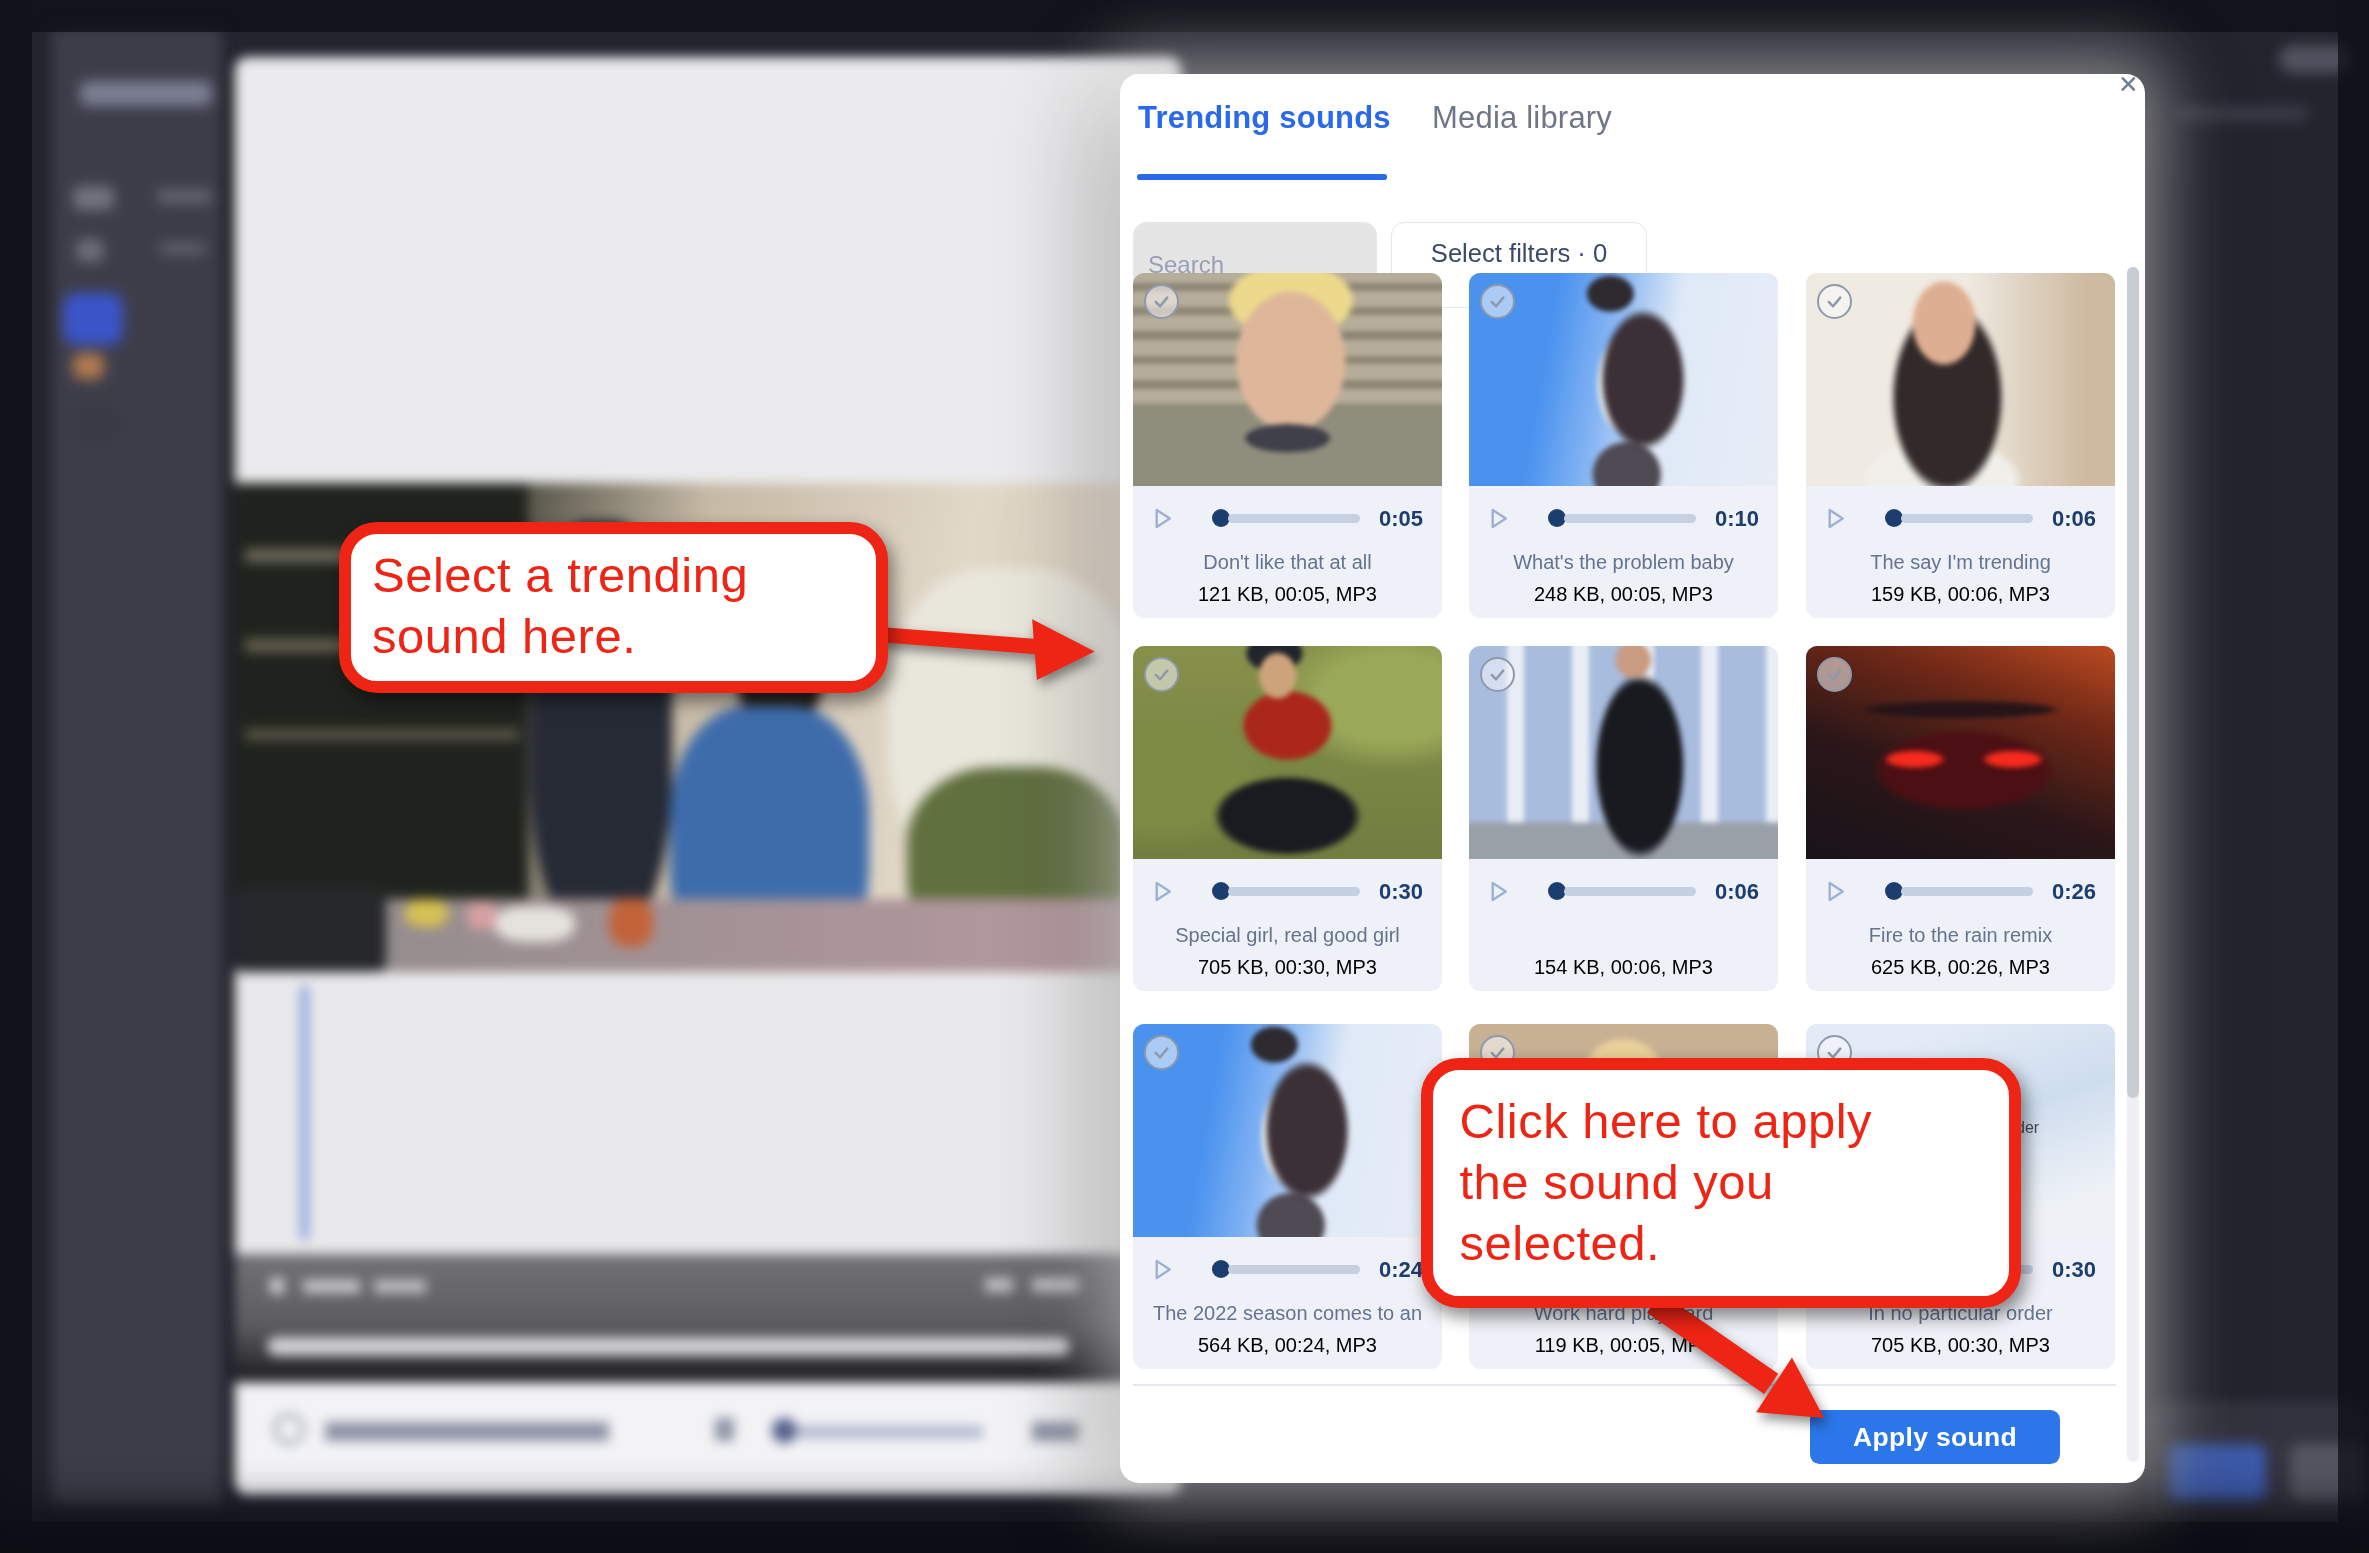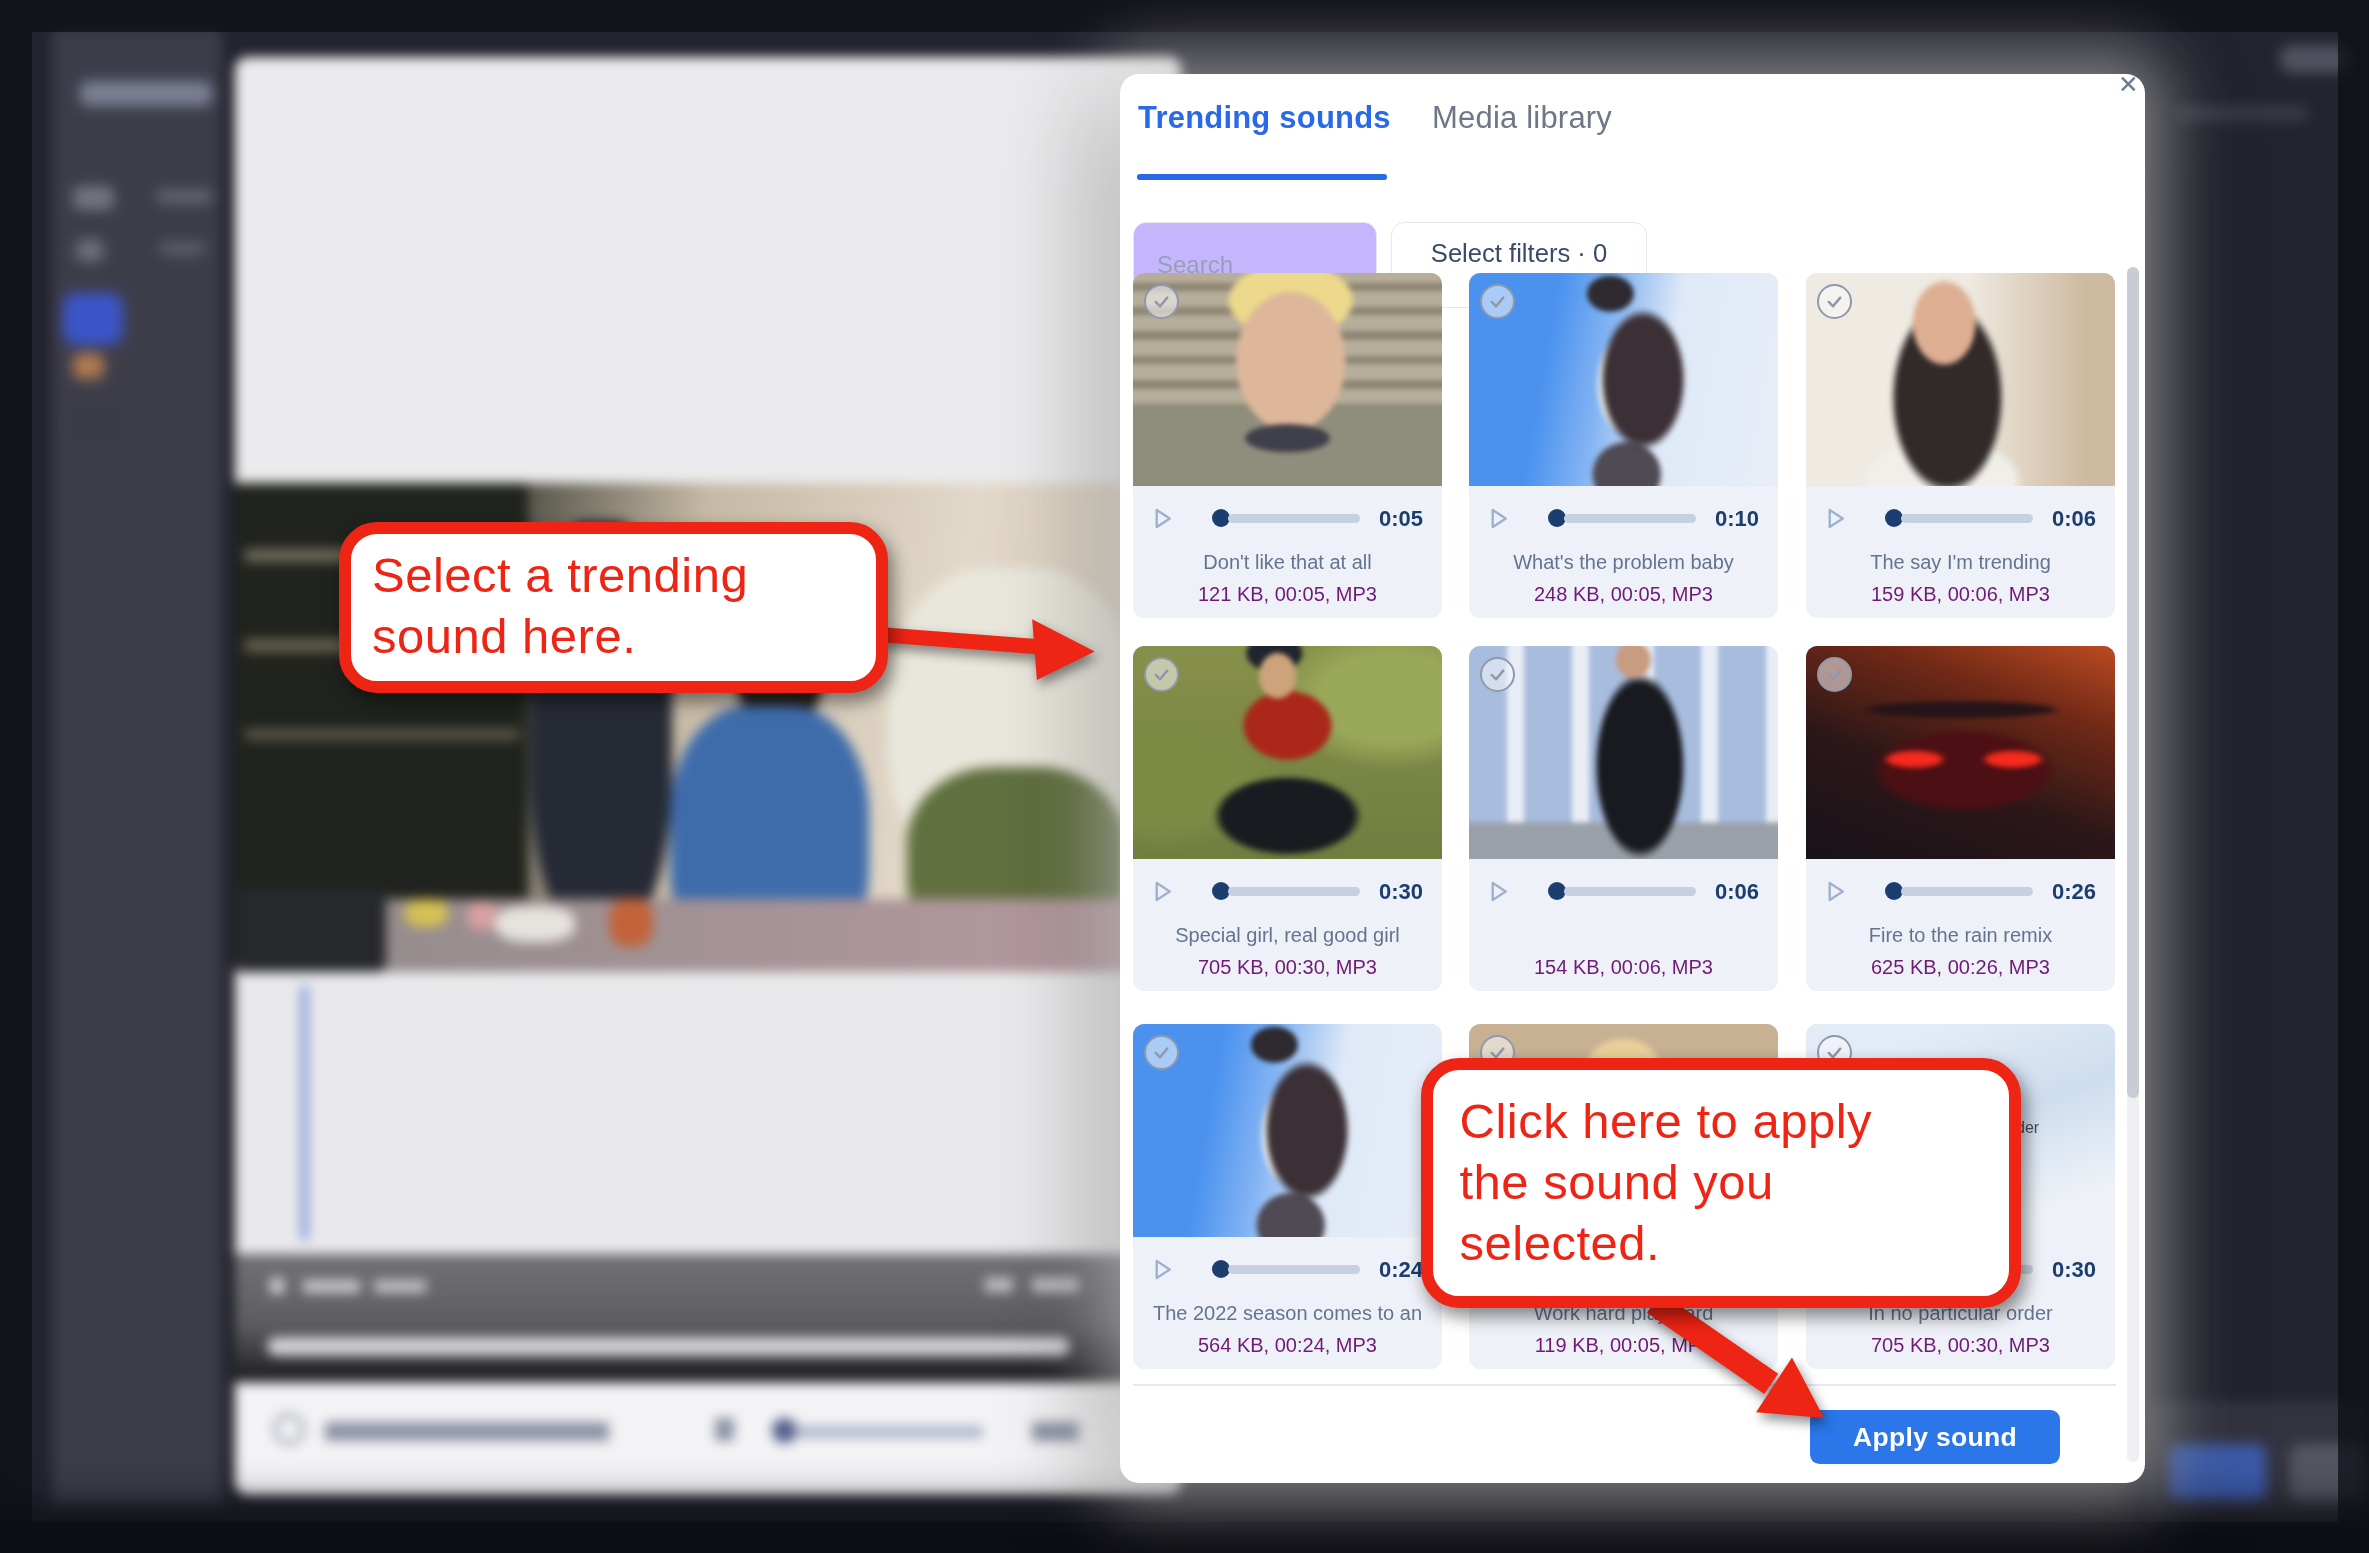--- a/index.html
+++ b/index.html
@@ -26,21 +26,21 @@
   .playerbar{top:1197px;height:128px;background:linear-gradient(#727276,#5c5c61 55%,#2a2a2f 90%,#151519);}
   .soundrow{top:1330px;height:109px;background:#f3f3f5;}
 
   
   #panel{left:1120px;top:74px;width:1025px;height:1409px;background:#fff;border-radius:19px;z-index:10;
     box-shadow:0 0 66px 21px rgba(255,255,255,.45), 0 28px 104px 9.5px rgba(0,0,0,.45);}
   .tab{z-index:12;font-size:31px;letter-spacing:0.2px;cursor:pointer;}
   .tab.active{color:#2a6ae9;font-weight:700;}
   .tab.idle{color:#6e7687;font-weight:500;}
   .tabline{z-index:12;background:#2a6ae9;border-radius:2.8px;height:5.7px;}
-  .searchbox{z-index:12;border:1.9px solid #e4e7ee;border-radius:13.2px;background:#c4b5fd;font-size:24px;color:#3b4a68;padding-left:23px;outline:none;}
+  .searchbox{z-index:12;border:1.9px solid #e4e7ee;border-radius:13.2px;background:#e5e5e5;font-size:24px;color:#3b4a68;padding-left:14px;outline:none;}
   .searchbox::placeholder{color:#98a0b4;}
   .filters{z-index:12;border:1.9px solid #e4e7ee;border-radius:13.2px;background:#fff;display:flex;align-items:center;justify-content:center;gap:13.2px;cursor:pointer;}
   .filters span{font-size:25.6px;color:#3b4a68;font-weight:500;}
   .chev{width:0;height:0;border-left:8.5px solid transparent;border-right:8.5px solid transparent;border-top:10.4px solid #3b4a68;}
   .close-x{z-index:12;font-size:24.6px;color:#6b7c94;cursor:pointer;}
   .divider{z-index:12;background:#e6e9ef;}
   .applybtn{z-index:12;background:#2b76e8;border-radius:9.5px;border:none;color:#fff;font-size:26.5px;font-weight:700;
     display:flex;align-items:center;justify-content:center;cursor:pointer;letter-spacing:0.3px;}
   .sbtrack{z-index:11;background:#eef0f4;border-radius:6.6px;}
   .sbthumb{z-index:12;background:#c8ccd4;border-radius:6.6px;}
@@ -51,21 +51,21 @@
   .thumb{position:absolute;inset:0;filter:blur(2.4px) saturate(1.05);transform:scale(1.06);}
   .check{position:absolute;left:11.4px;top:11.4px;width:35px;height:35px;border-radius:50%;
     background:rgba(250,250,252,.55);border:2.8px solid #8f99ab;display:flex;align-items:center;justify-content:center;}
   .check svg{width:23px;height:23px;}
   .playrow{position:absolute;left:0;top:231px;width:309px;height:28px;}
   .play{position:absolute;left:21px;top:2.8px;width:18px;height:23px;cursor:pointer;}
   .dot{position:absolute;left:79px;top:4.7px;width:18px;height:18px;border-radius:50%;background:#1c3e6e;cursor:pointer;}
   .track{position:absolute;left:95px;top:9.5px;width:132px;height:9.5px;border-radius:4.7px;background:#c5d0e1;cursor:pointer;}
   .dur{position:absolute;right:19px;top:1.9px;font-size:22px;font-weight:700;color:#1c3e6e;}
   .title{position:absolute;left:0;top:278px;width:309px;text-align:center;font-size:20px;font-weight:500;color:#64748f;white-space:nowrap;overflow:hidden;}
-  .meta{position:absolute;left:0;top:310px;width:309px;text-align:center;font-size:20px;color:#701a75;}
+  .meta{position:absolute;left:0;top:310px;width:309px;text-align:center;font-size:20px;color:#000000;}
   .frag{position:absolute;left:210px;top:95px;font-size:16px;color:#4a4a55;z-index:13;}
 
   
   .t1{background-image:
     radial-gradient(57px 19px at 50% 76%,#40404a 68%,transparent 72%),
     radial-gradient(83px 106px at 51% 42%,#dcb79c 60%,transparent 64%),
     radial-gradient(99px 59px at 51% 15%,#ecd98f 56%,transparent 62%),
     linear-gradient(180deg,transparent 60%,#8f8d7c 63%),
     repeating-linear-gradient(180deg,#b6ad9b 0 15px,#8d8574 15px 23px);}
   .t2,.t7{background-image:

